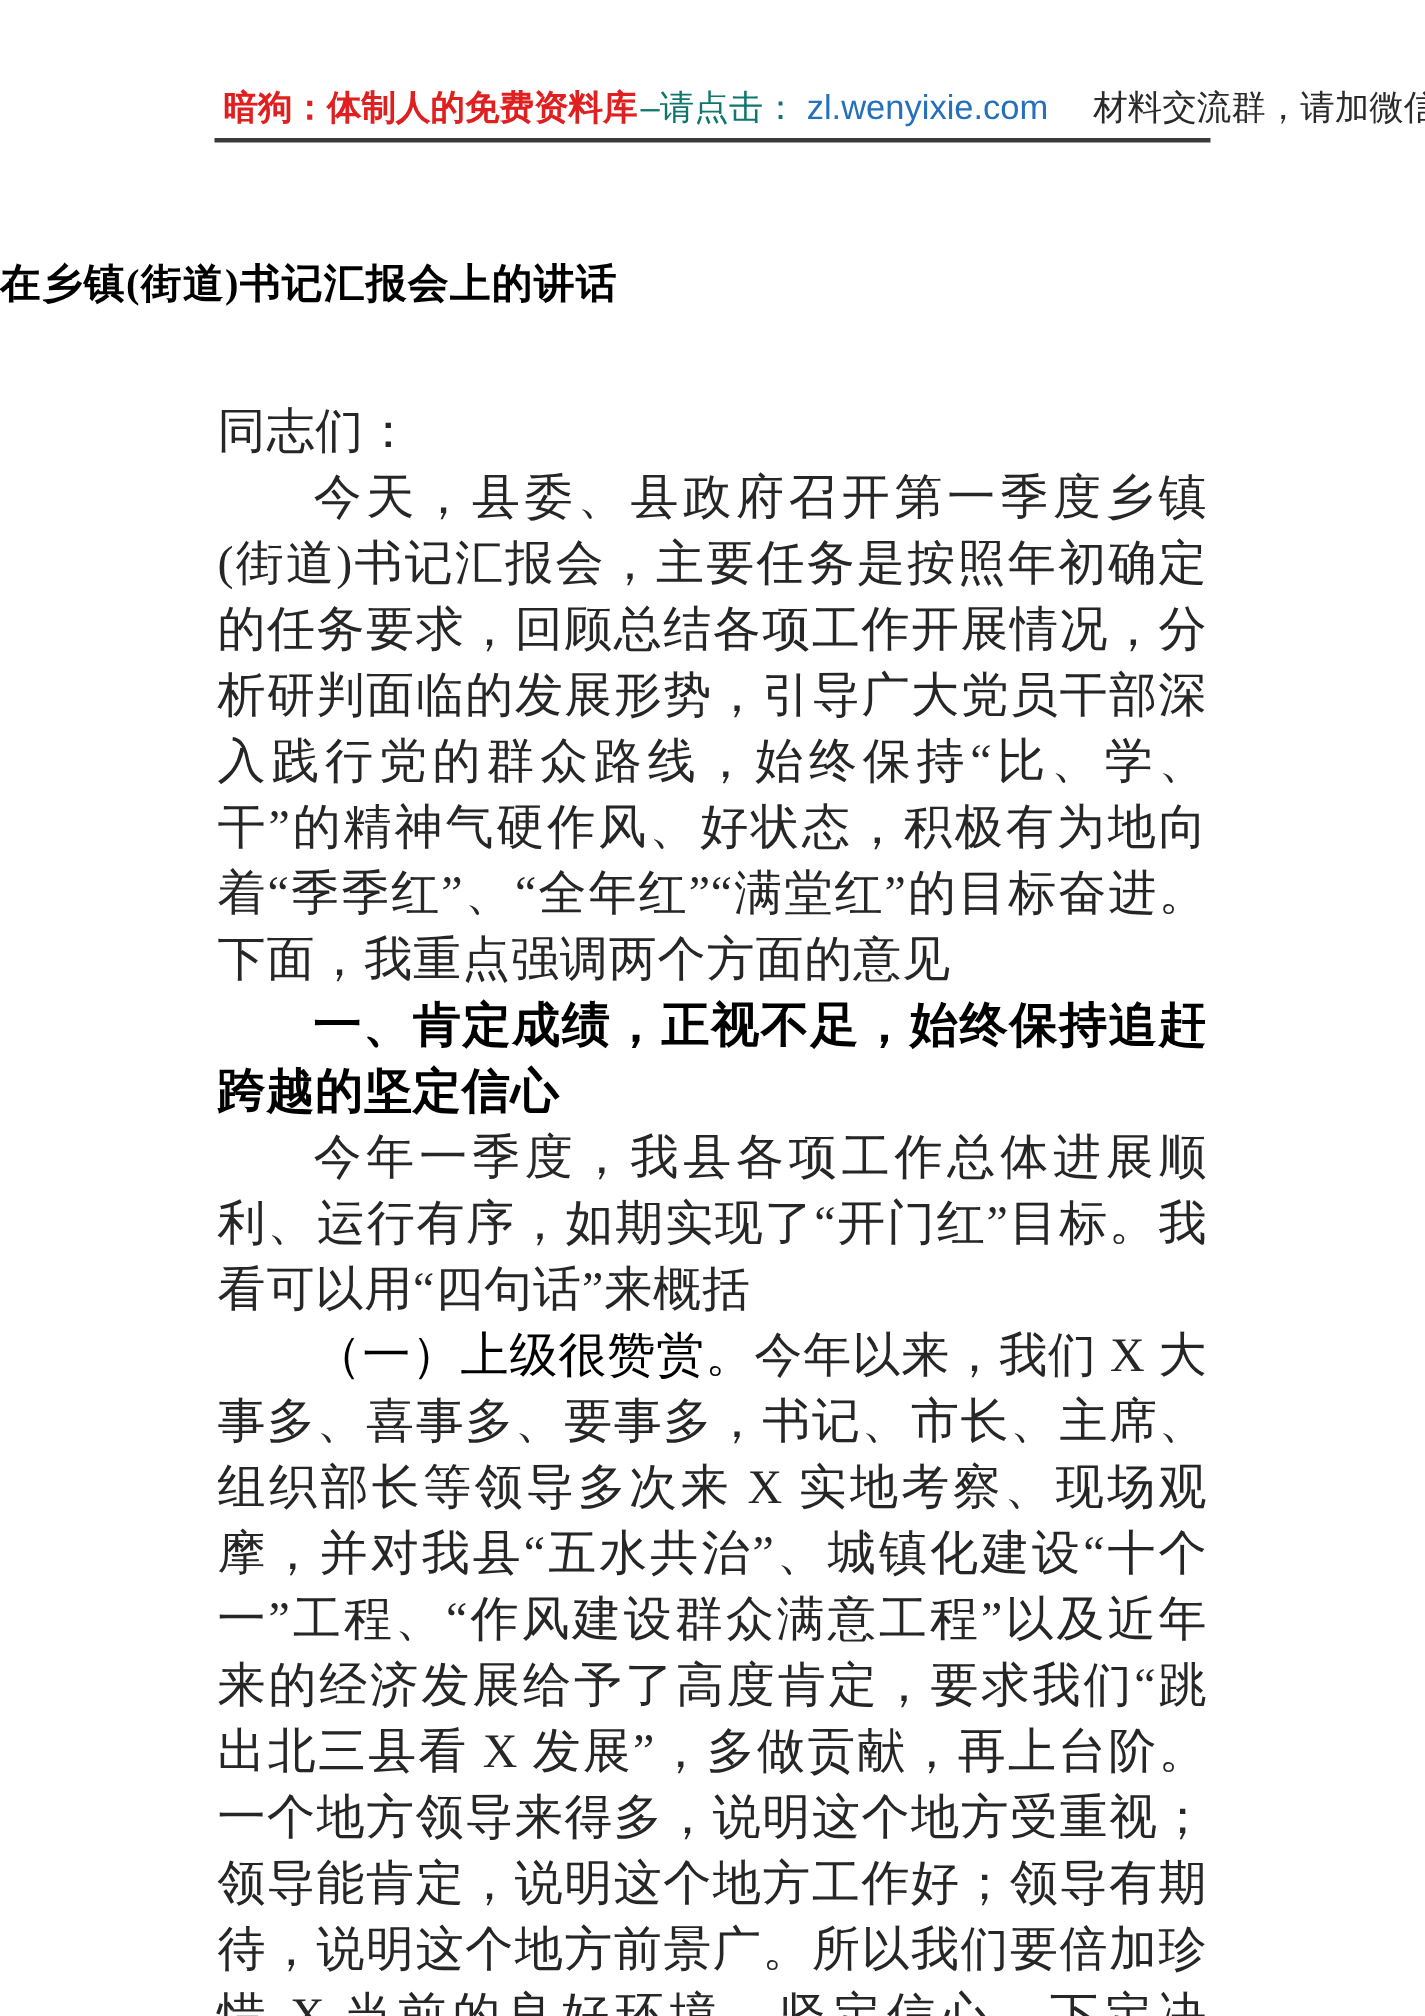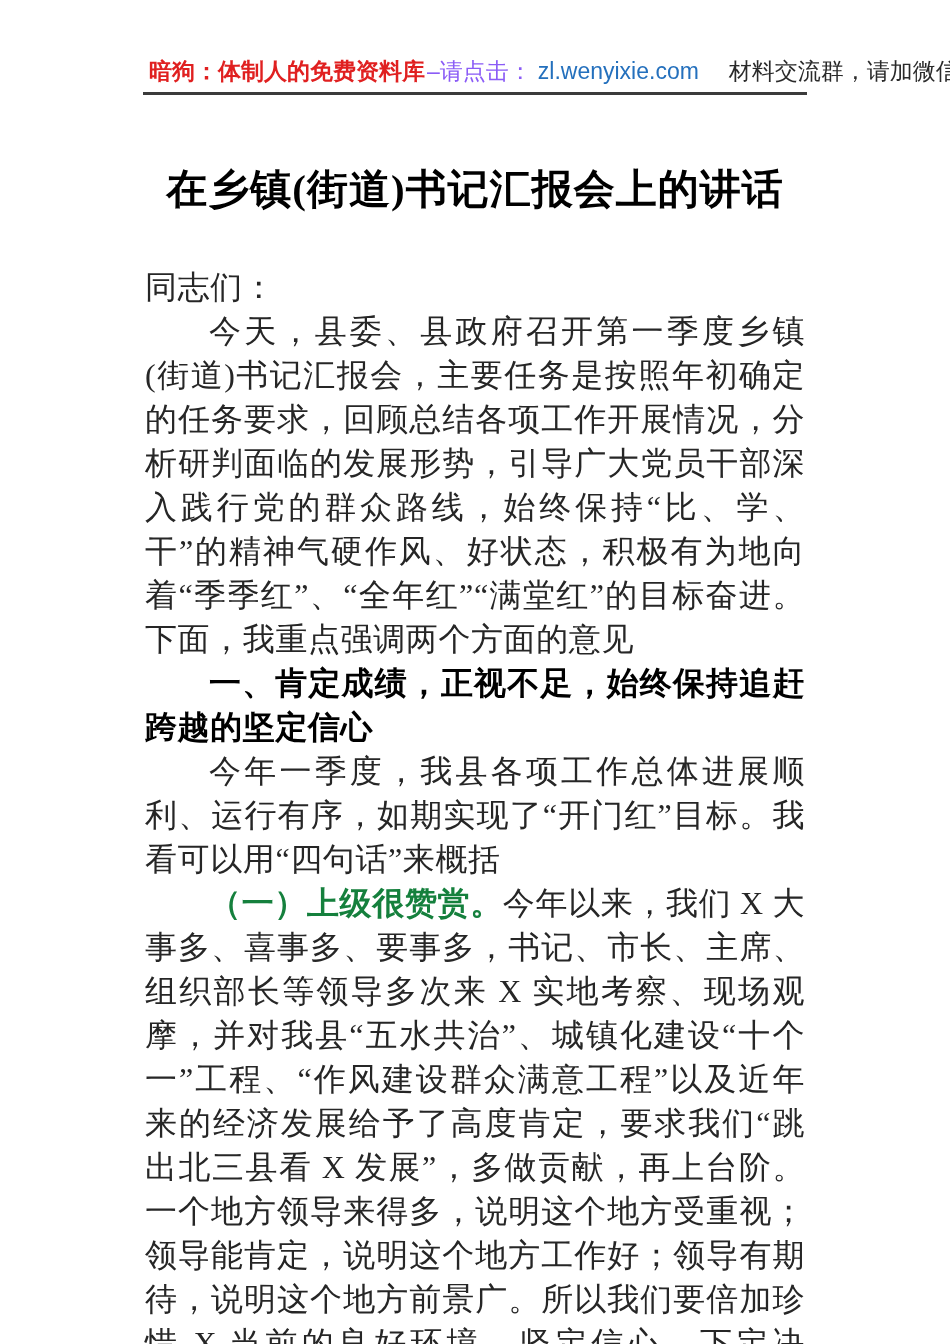--- a/index.html
+++ b/index.html
@@ -24,39 +24,38 @@
     font-size: 23px;
     line-height: 30px;
     white-space: nowrap;
     color: #222222;
   }
   .promo .site-name {
     color: #e02020;
     font-weight: 600;
   }
   .promo .click-prompt {
-    color: #8b5cf6;
+    color: #0f766e;
     margin-left: 2px;
     text-align: center;
   }
   .promo .link {
     color: #2470bd;
     text-decoration: none;
     margin-left: 6px;
   }
   .promo .contact {
     color: #2a2a2a;
     margin-left: 30px;
   }
 
   
   .doc-title {
     margin: 70px 0 0 0;
-    text-align: center;
-    font-size: 41px;
+    font-size: 27px;
     line-height: 48px;
     font-weight: bold;
     color: #000000;
     font-family: "Liberation Serif", serif;
     letter-spacing: 1px;
   }
 
   
   .content {
     margin: 52px 145px 0 145px;
@@ -72,22 +71,22 @@
   }
   .content p.indent {
     text-indent: 2em;
   }
   .content p.heading {
     font-family: "Liberation Sans", sans-serif;
     font-weight: bold;
     color: #000000;
   }
   .lead-bold {
-    font-weight: bold;
-    color: #15803d;
+    font-weight: normal;
+    color: #000000;
   }
 </style>
 </head>
 <body>
 
 <div class="promo">
   <span class="site-name">暗狗：体制人的免费资料库</span><span class="click-prompt">–请点击：</span><a class="link" href="#">zl.wenyixie.com</a><span class="contact">材料交流群，请加微信 tizhisiri</span>
 </div>
 
 <h1 class="doc-title">在乡镇(街道)书记汇报会上的讲话</h1>

